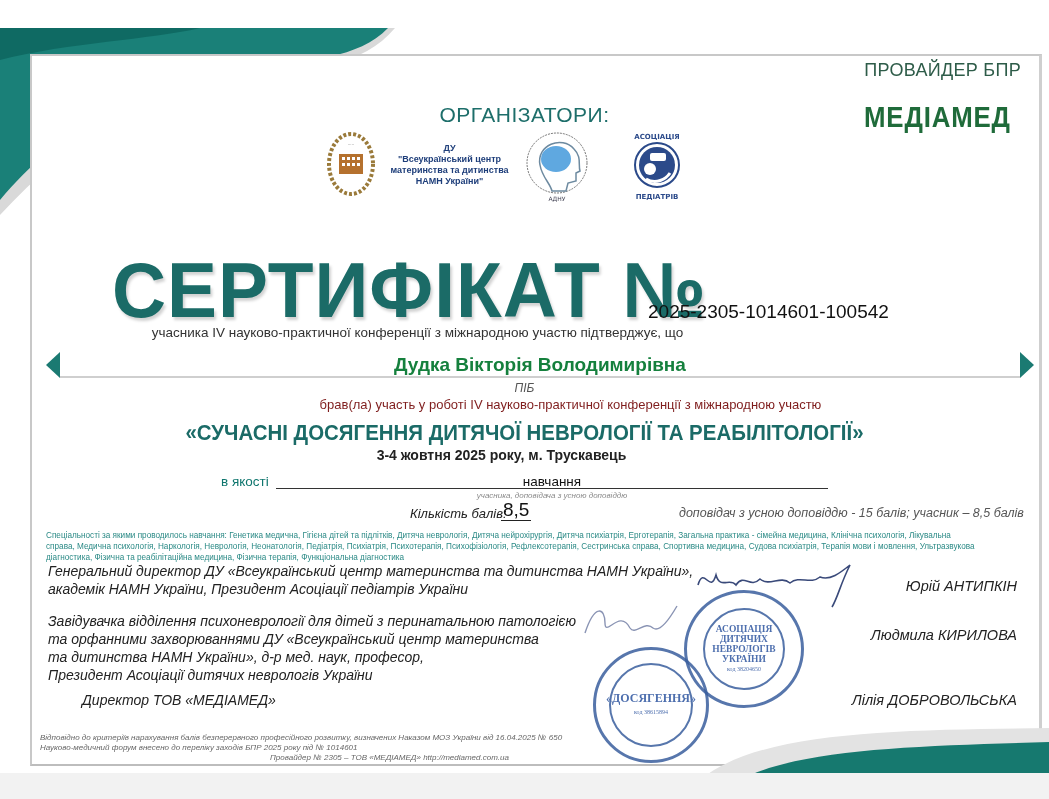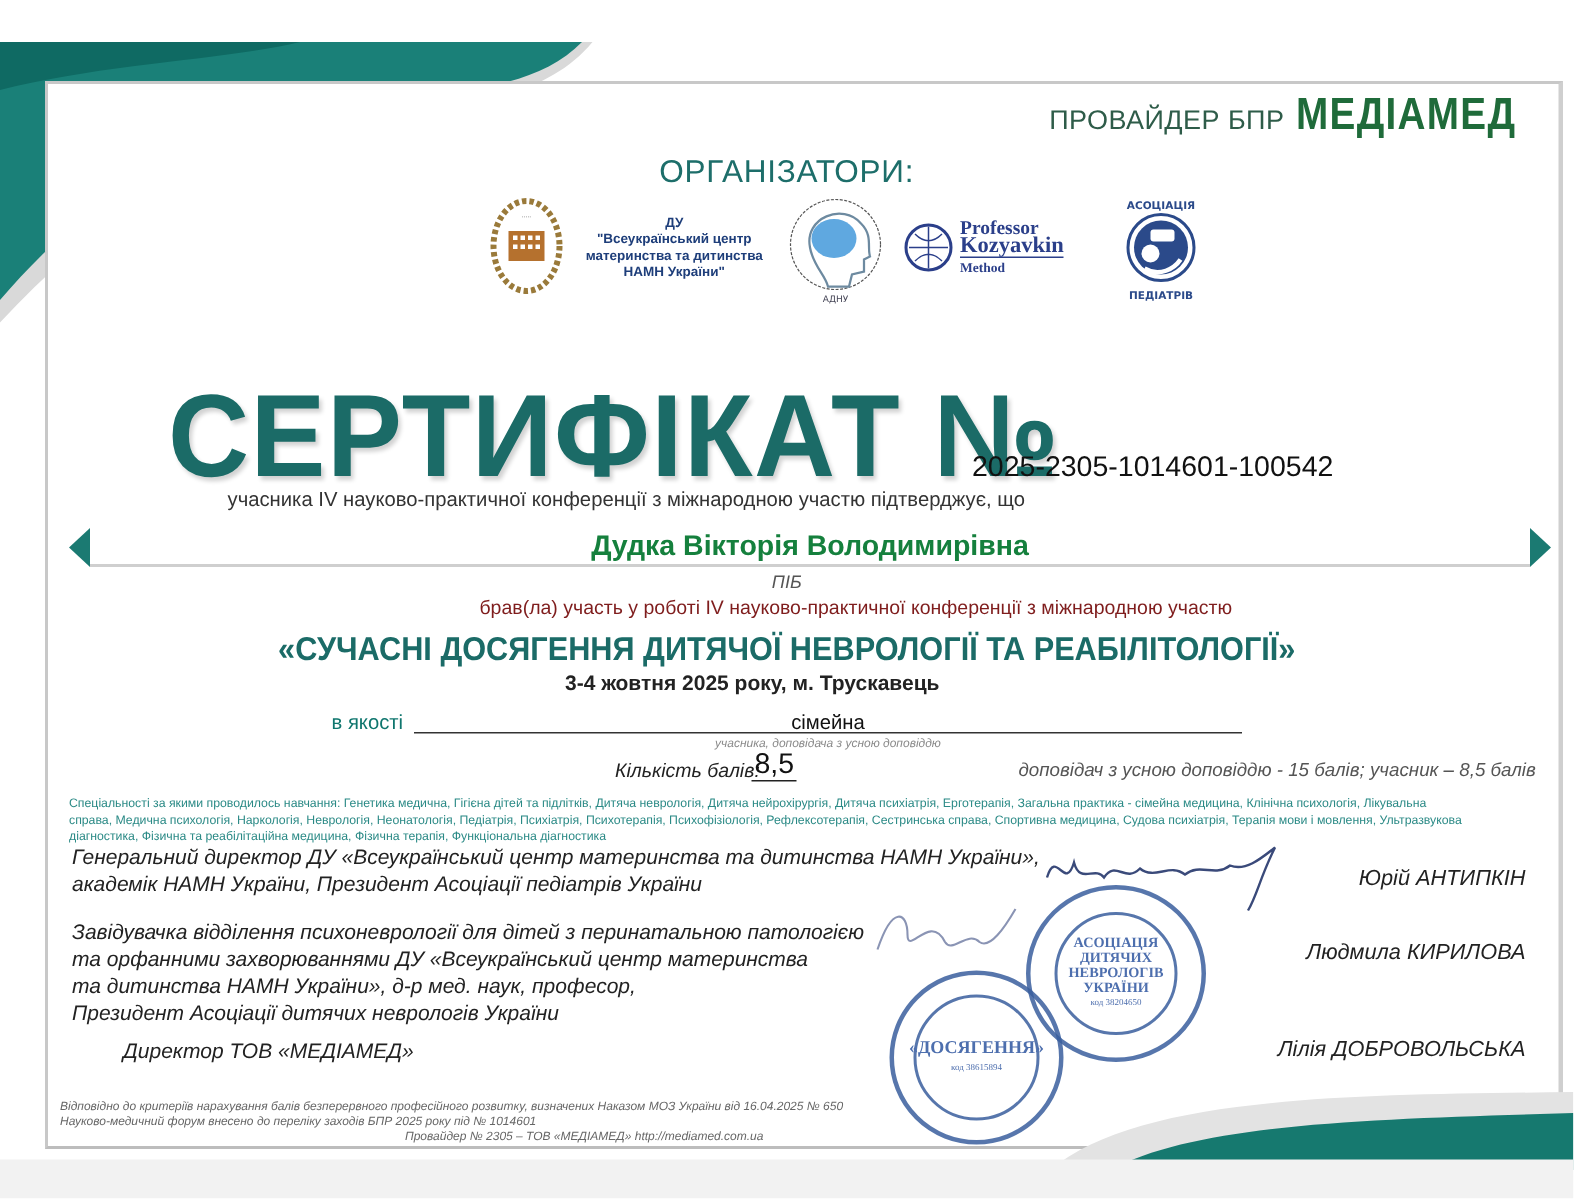--- a/index.html
+++ b/index.html
@@ -2,21 +2,21 @@
 <html><head>
 <meta charset="utf-8">
 <style>
   html, body { margin:0; padding:0; }
   body { width:1049px; height:799px; background:#ffffff; position:relative; overflow:hidden; font-family:"DejaVu Sans", sans-serif; color:#222; }
   .abs { position:absolute; }
   .frame { left:30px; top:54px; width:1012px; height:712px; border:2px solid #c8c8c8; border-right:3px solid #cfcfcf; border-bottom:2px solid #bdbdbd; box-sizing:border-box; background:#fff; }
   .bottom-strip { left:0; top:773px; width:1049px; height:26px; background:#f2f2f2; }
   .wave-top { left:0; top:0; width:430px; height:260px; }
   .wave-bottom { left:700px; top:720px; width:349px; height:60px; }
-  .provider { right:14px; top:60px; display:flex; align-items:baseline; gap:8px; }
+  .provider { right:14px; top:60px; display:flex; align-items:baseline; gap:19px;flex-direction:column; }
   .provider-label { font-family:"Liberation Sans", sans-serif; font-size:18px; letter-spacing:0.3px; color:#2e5c49; }
   .provider-brand { font-family:"Liberation Sans", sans-serif; font-weight:bold; font-size:30px; color:#1f6b3a; transform:scaleX(0.86); transform-origin:left; letter-spacing:1px; }
   .org-title { left:0; width:1049px; top:103px; text-align:center; font-family:"Liberation Sans", sans-serif; font-size:21px; color:#1d6e6a; letter-spacing:0.5px; }
   .logos { left:325px; top:125px; width:520px; height:80px; display:flex; align-items:center; gap:10px; }
   .logo-text { font-family:"Liberation Sans", sans-serif; font-weight:bold; font-size:9px; line-height:11px; color:#1e3e7a; text-align:center; white-space:pre-line; }
   .kozy { display:flex; align-items:center; gap:4px; }
   .kozy-text { font-family:"Liberation Serif", serif; color:#2b3f8a; font-weight:bold; line-height:13px; }
   .kozy-text .a { font-size:13px; display:block; }
   .kozy-text .b { font-size:15px; display:block; border-bottom:1px solid #2b3f8a; }
   .kozy-text .c { font-size:9px; display:block; }
@@ -90,31 +90,20 @@
   <div class="logo-text" style="width:125px;">ДУ
 "Всеукраїнський центр
 материнства та дитинства
 НАМН України"</div>
   <svg width="70" height="80" viewBox="0 0 70 80">
     <circle cx="35" cy="38" r="30" fill="none" stroke="#555" stroke-width="0.8" stroke-dasharray="2 1"></circle>
     <path d="M18 40 C14 20 40 10 52 24 C60 32 56 40 58 46 L54 48 L54 56 L46 58 L44 66 L30 66 C28 58 20 52 18 40 Z" fill="#ffffff" stroke="#6d8aa0" stroke-width="1.5"></path>
     <ellipse cx="34" cy="34" rx="15" ry="13" fill="#5fa8e0"></ellipse>
     <text x="35" y="76" font-size="6" text-anchor="middle" fill="#445">АДНУ</text>
   </svg>
-  <div class="kozy">
-    <svg width="34" height="34" viewBox="0 0 34 34">
-      <circle cx="17" cy="17" r="15" fill="none" stroke="#2b3f8a" stroke-width="2"></circle>
-      <path d="M4 17 H30 M17 3 V31 M8 8 C14 14 20 14 26 8 M8 26 C14 20 20 20 26 26" stroke="#2b3f8a" stroke-width="1" fill="none"></path>
-    </svg>
-    <div class="kozy-text">
-      <span class="a">Professor</span>
-      <span class="b">Kozyavkin</span>
-      <span class="c">Method</span>
-    </div>
-  </div>
   <svg width="70" height="72" viewBox="0 0 70 72" style="margin-left:20px;">
     <circle cx="35" cy="36" r="22" fill="#fff" stroke="#2b4a8a" stroke-width="2"></circle>
     <circle cx="35" cy="36" r="18" fill="#2b4a8a"></circle>
     <rect x="28" y="24" width="16" height="8" rx="2" fill="#fff"></rect>
     <circle cx="28" cy="40" r="6" fill="#fff"></circle>
     <path d="M24 50 C34 56 44 50 48 44" stroke="#fff" stroke-width="3" fill="none"></path>
     <text x="35" y="10" font-size="7" text-anchor="middle" fill="#2b4a8a" font-weight="bold">АСОЦІАЦІЯ</text>
     <text x="35" y="70" font-size="7" text-anchor="middle" fill="#2b4a8a" font-weight="bold">ПЕДІАТРІВ</text>
   </svg>
 </div>
@@ -129,21 +118,21 @@
   <span class="name-text">Дудка Вікторія Володимирівна</span>
   <span class="arrow-right"></span>
 </div>
 <div class="abs pib">ПІБ</div>
 <div class="abs participated">брав(ла) участь у роботі IV науково-практичної конференції з міжнародною участю</div>
 <div class="abs conf-title">«СУЧАСНІ ДОСЯГЕННЯ ДИТЯЧОЇ НЕВРОЛОГІЇ ТА РЕАБІЛІТОЛОГІЇ»</div>
 <div class="abs conf-date">3-4 жовтня 2025 року, м. Трускавець</div>
 
 <div class="abs role-label">в якості</div>
 <div class="abs role-line"></div>
-<div class="abs role-value">сімейна</div>
+<div class="abs role-value">навчання</div>
 <div class="abs role-hint">учасника, доповідача з усною доповіддю</div>
 
 <div class="abs points-label">Кількість балів:</div>
 <div class="abs points-value">8,5</div>
 <div class="abs points-rule">доповідач з усною доповіддю - 15 балів; учасник – 8,5 балів</div>
 
 <div class="abs specialties">Спеціальності за якими проводилось навчання: Генетика медична, Гігієна дітей та підлітків, Дитяча неврологія, Дитяча нейрохірургія, Дитяча психіатрія, Ерготерапія, Загальна практика - сімейна медицина, Клінічна психологія, Лікувальна справа, Медична психологія, Наркологія, Неврологія, Неонатологія, Педіатрія, Психіатрія, Психотерапія, Психофізіологія, Рефлексотерапія, Сестринська справа, Спортивна медицина, Судова психіатрія, Терапія мови і мовлення, Ультразвукова діагностика, Фізична та реабілітаційна медицина, Фізична терапія, Функціональна діагностика</div>
 
 <div class="abs sig-block" style="top:562px;">Генеральний директор ДУ «Всеукраїнський центр материнства та дитинства НАМН України»,
 академік НАМН України, Президент Асоціації педіатрів України</div>

